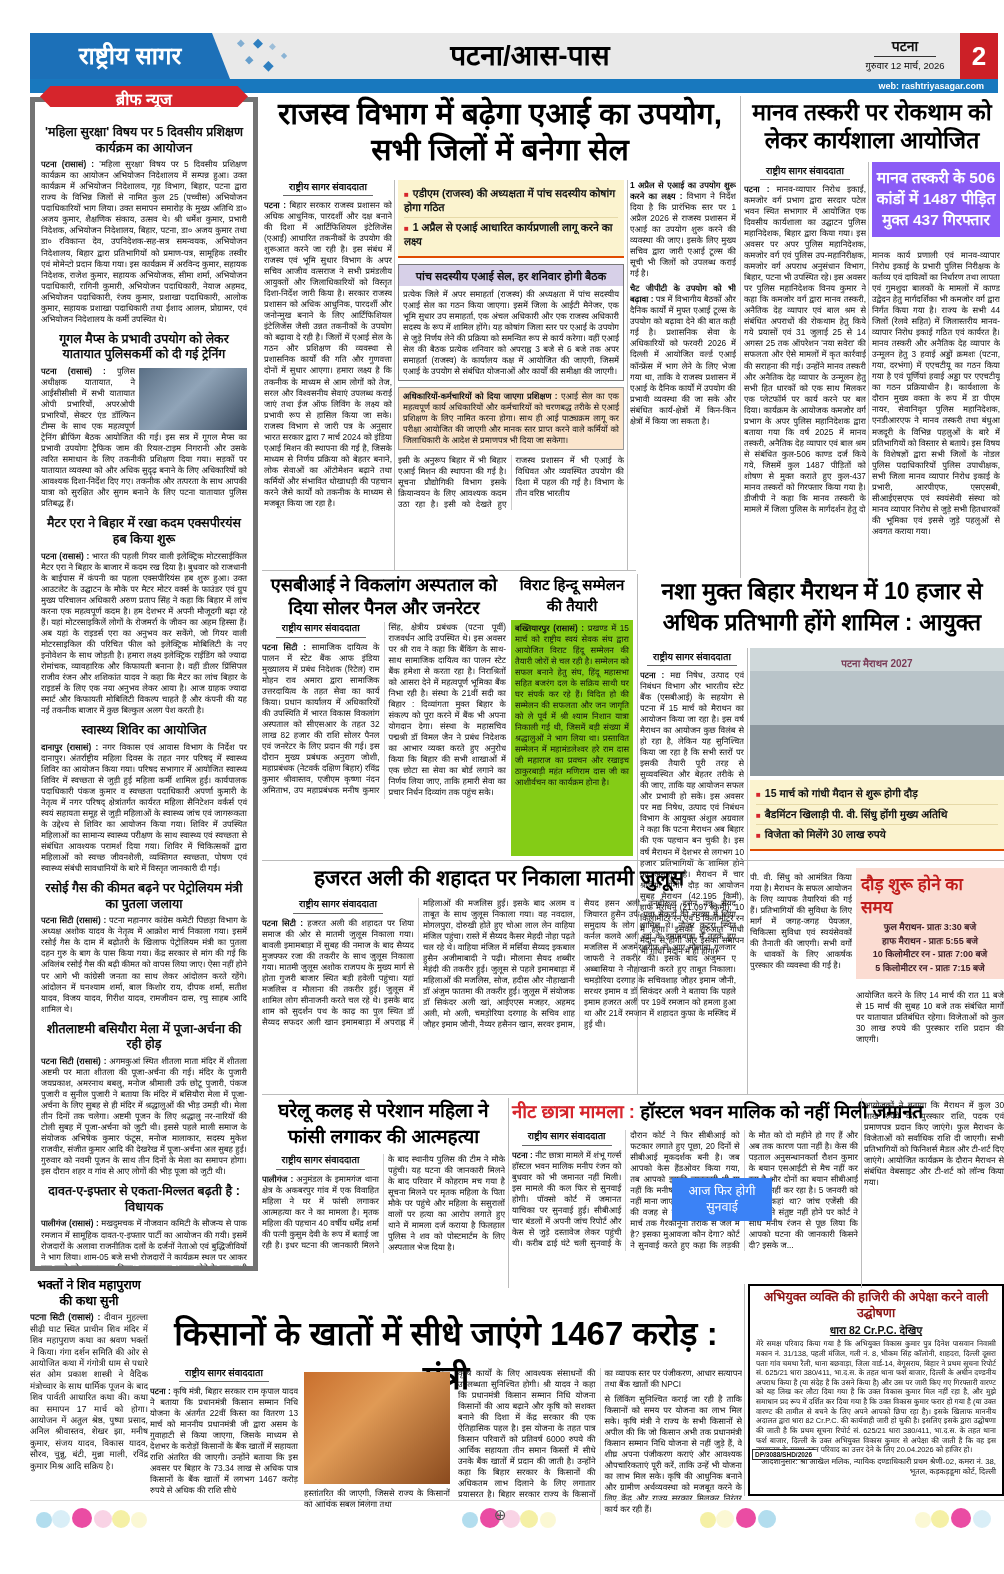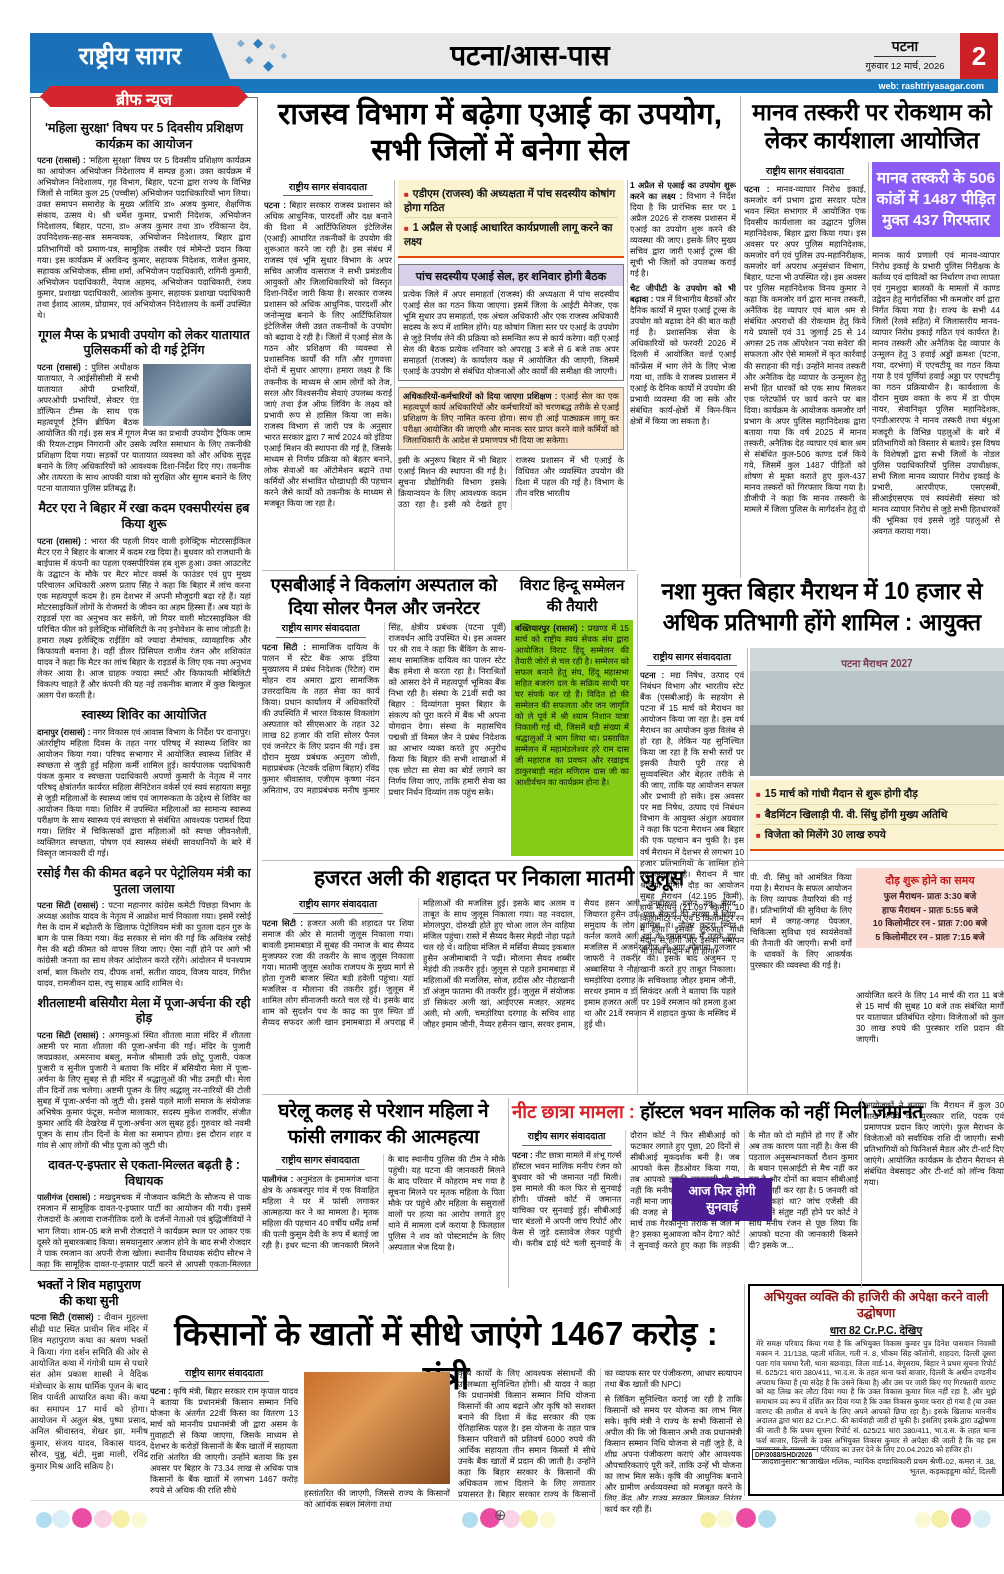--- a/index.html
+++ b/index.html
@@ -12,21 +12,21 @@
   .mast-title{left:230px;top:0;width:540px;height:46px;font-size:28px;font-weight:bold;line-height:46px;text-align:center;color:#000;}
   .mast-date{left:800px;top:3px;width:150px;text-align:center;}
   .mast-city{font-size:14px;font-weight:bold;border-bottom:1px solid #333;display:inline-block;padding:0 18px 1px;}
   .mast-day{font-size:9.5px;margin-top:2px;}
   .pageno{left:930px;top:0;width:38px;height:46px;background:#cc2027;color:#fff;font-size:26px;font-weight:bold;text-align:center;line-height:46px;}
   .strip{left:30px;top:79px;width:968px;height:14px;background:#1878be;color:#fff;font-size:9px;line-height:14px;text-align:right;padding-right:14px;box-sizing:border-box;font-weight:bold;}
   
   .vr{background:#bbb;width:1px;}
   .hr{background:#bbb;height:1px;}
   
-  .brief{left:30px;top:97px;width:228px;height:1174px;border:1px solid #737373;box-sizing:border-box;padding:20px 6px 4px;overflow:hidden;}
+  .brief{left:30px;top:97px;width:228px;height:1174px;border:5px solid #737373;box-sizing:border-box;padding:20px 6px 4px;overflow:hidden;}
   .ribbon{left:40px;top:86px;width:208px;height:21px;background:#d6252c;color:#fff;font-size:16px;font-weight:bold;text-align:center;line-height:27px;clip-path:polygon(0 50%,5% 0,95% 0,100% 50%,95% 100%,5% 100%);}
   .b-item{margin-bottom:7px;}
   .b-title{font-size:12.5px;font-weight:bold;text-align:center;line-height:1.25;margin:3px 0 3px;}
   .body,.b-body{font-size:8.3px;line-height:1.33;text-align:justify;}
   .dl{font-weight:bold;}
   .b-photo{float:right;width:108px;height:62px;margin:2px 0 2px 4px;background:linear-gradient(135deg,#5a6f85,#90a4b8 45%,#3e4f63);}
   
   .hl{font-weight:bold;color:#000;text-align:center;}
   .byline{font-size:9.5px;font-weight:bold;text-align:center;margin:2px 0 4px;}
   .byline span{display:inline-block;border-bottom:1px solid #666;padding:0 6px 2px;}
@@ -40,24 +40,24 @@
   .cellbox-t{background:#d7d0e8;font-size:11px;font-weight:bold;text-align:center;padding:3px 2px;}
   .cellbox-b{padding:3px 4px;font-size:8.3px;line-height:1.33;text-align:justify;}
   .orgbox{background:#fbe5cd;border:1px solid #999;margin-top:6px;padding:3px 4px;font-size:8.3px;line-height:1.33;text-align:justify;}
   .note-b{font-weight:bold;}
   
   .redbox{background:#8b5cf6;color:#fff;font-weight:bold;font-size:15.5px;line-height:1.35;text-align:center;padding:6px 4px;}
   
   .mar-photo{background:linear-gradient(180deg,#cfd8da 0 18%,#b9c4c9 18% 60%,#8d989f 60% 100%);}
   .mar-banner{position:absolute;left:0;top:8px;width:100%;text-align:center;color:#7a3b57;font-size:10px;font-weight:bold;}
   .timebox{background:#fbdcd2;padding:4px 5px;box-sizing:border-box;}
-  .timebox-t{color:#c01d1d;font-size:11px;font-weight:bold;text-align:center;margin-bottom:3px;}
+  .timebox-t{color:#c01d1d;font-size:17px;font-weight:bold;margin-bottom:3px;}
   .timebox-r{font-size:9px;font-weight:bold;line-height:1.5;text-align:center;color:#40222a;}
   
-  .badge{background:#4c1d95;color:#fff;font-size:12.5px;font-weight:bold;text-align:center;line-height:1.3;padding:5px 4px;}
+  .badge{background:#3b82f6;color:#fff;font-size:12.5px;font-weight:normal;text-align:center;line-height:1.3;padding:5px 4px;}
   
   .kicker{font-size:16px;font-weight:bold;border-bottom:2.5px solid #000;padding-bottom:4px;text-align:justify;}
   .k-photo{width:146px;height:112px;background:linear-gradient(135deg,#c96f2d,#e09a55 40%,#8a4a1e);}
   
   .legal{border:2px solid #000;box-sizing:border-box;padding:4px 6px;}
   .legal-t{color:#8c1414;font-size:12.5px;font-weight:bold;text-align:center;line-height:1.25;}
   .legal-s{font-size:10.5px;font-weight:bold;text-align:center;text-decoration:underline;margin:2px 0;}
   .legal-b{font-size:7.4px;line-height:1.3;text-align:justify;}
   .legal-sig{font-size:7.8px;text-align:right;line-height:1.35;margin-top:2px;}
   .dptag{position:absolute;left:2px;bottom:34px;border:1px solid #333;font-size:6.5px;font-weight:bold;padding:1px 8px 1px 2px;background:#fff;clip-path:polygon(0 0,92% 0,100% 100%,0 100%);}

